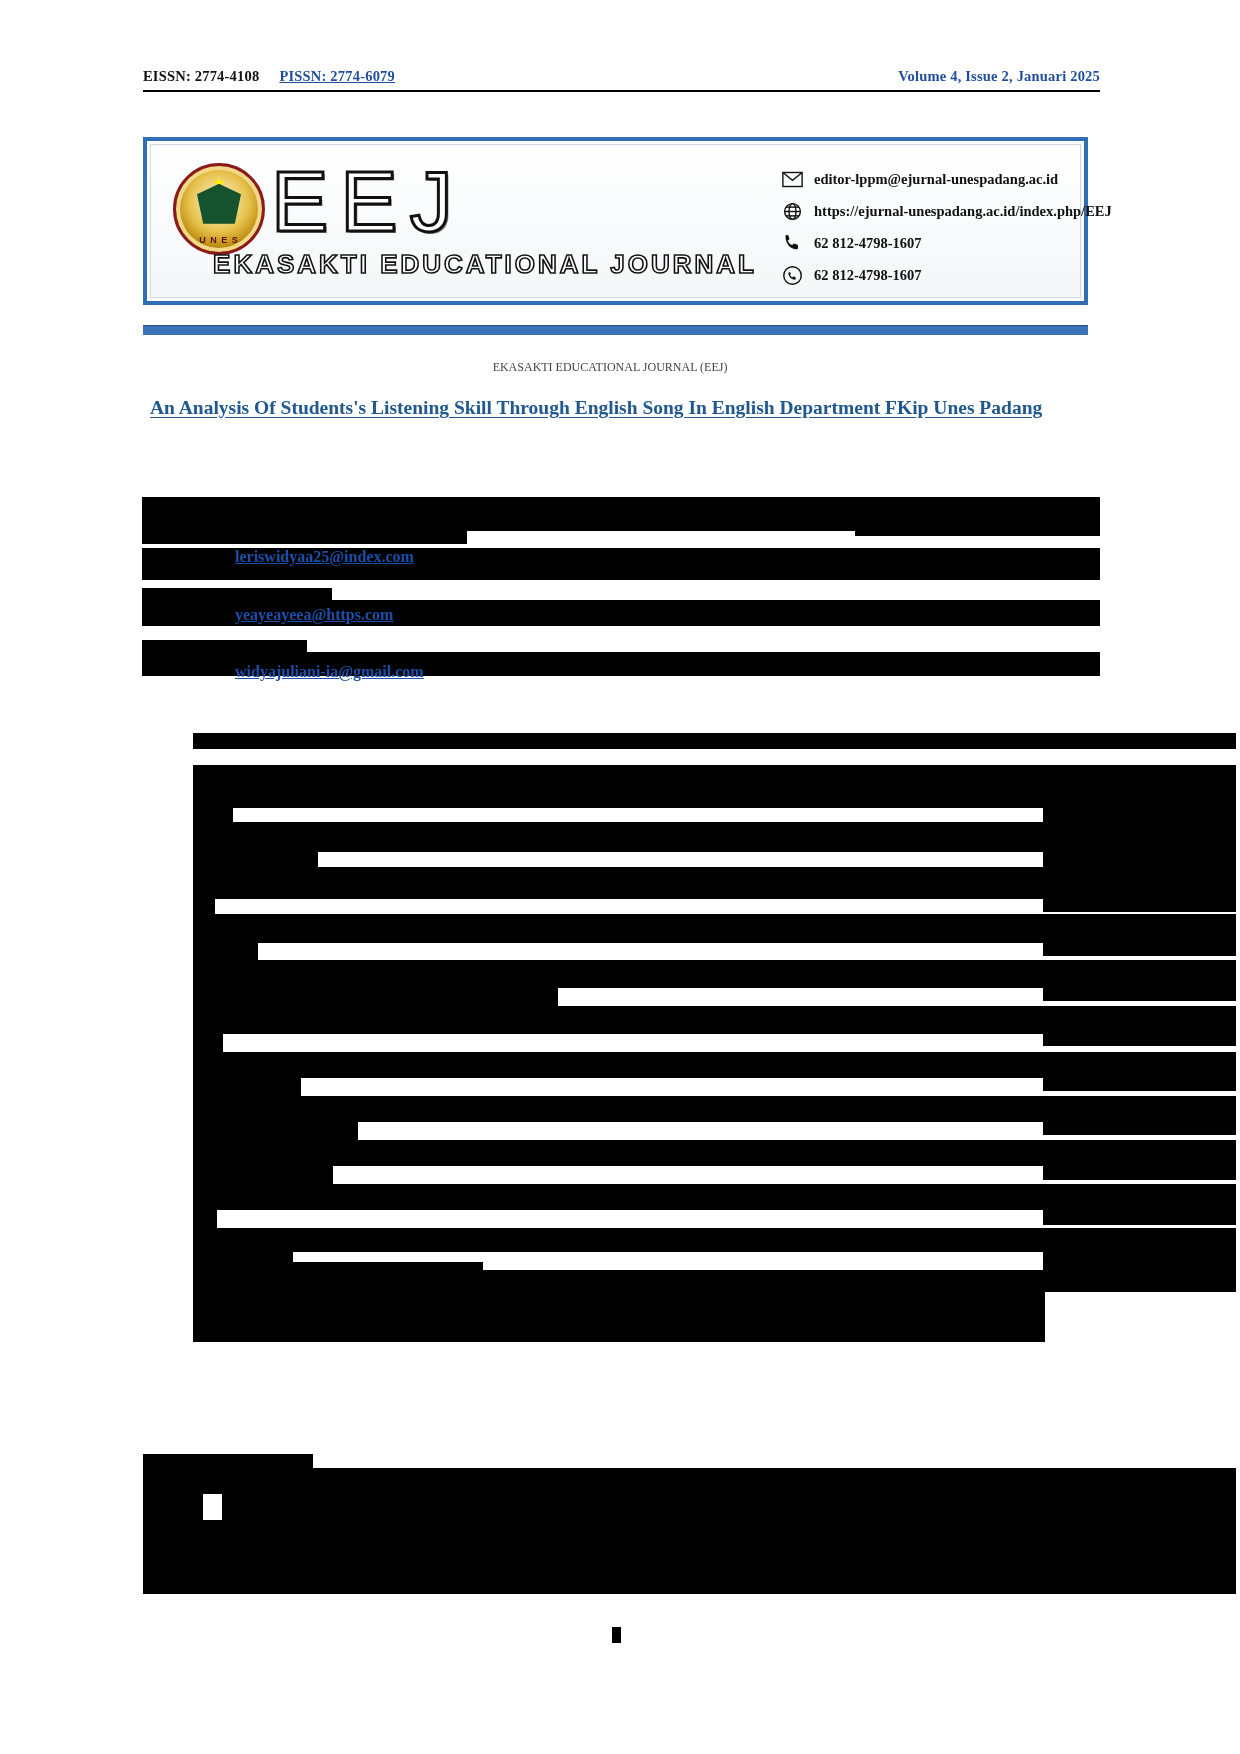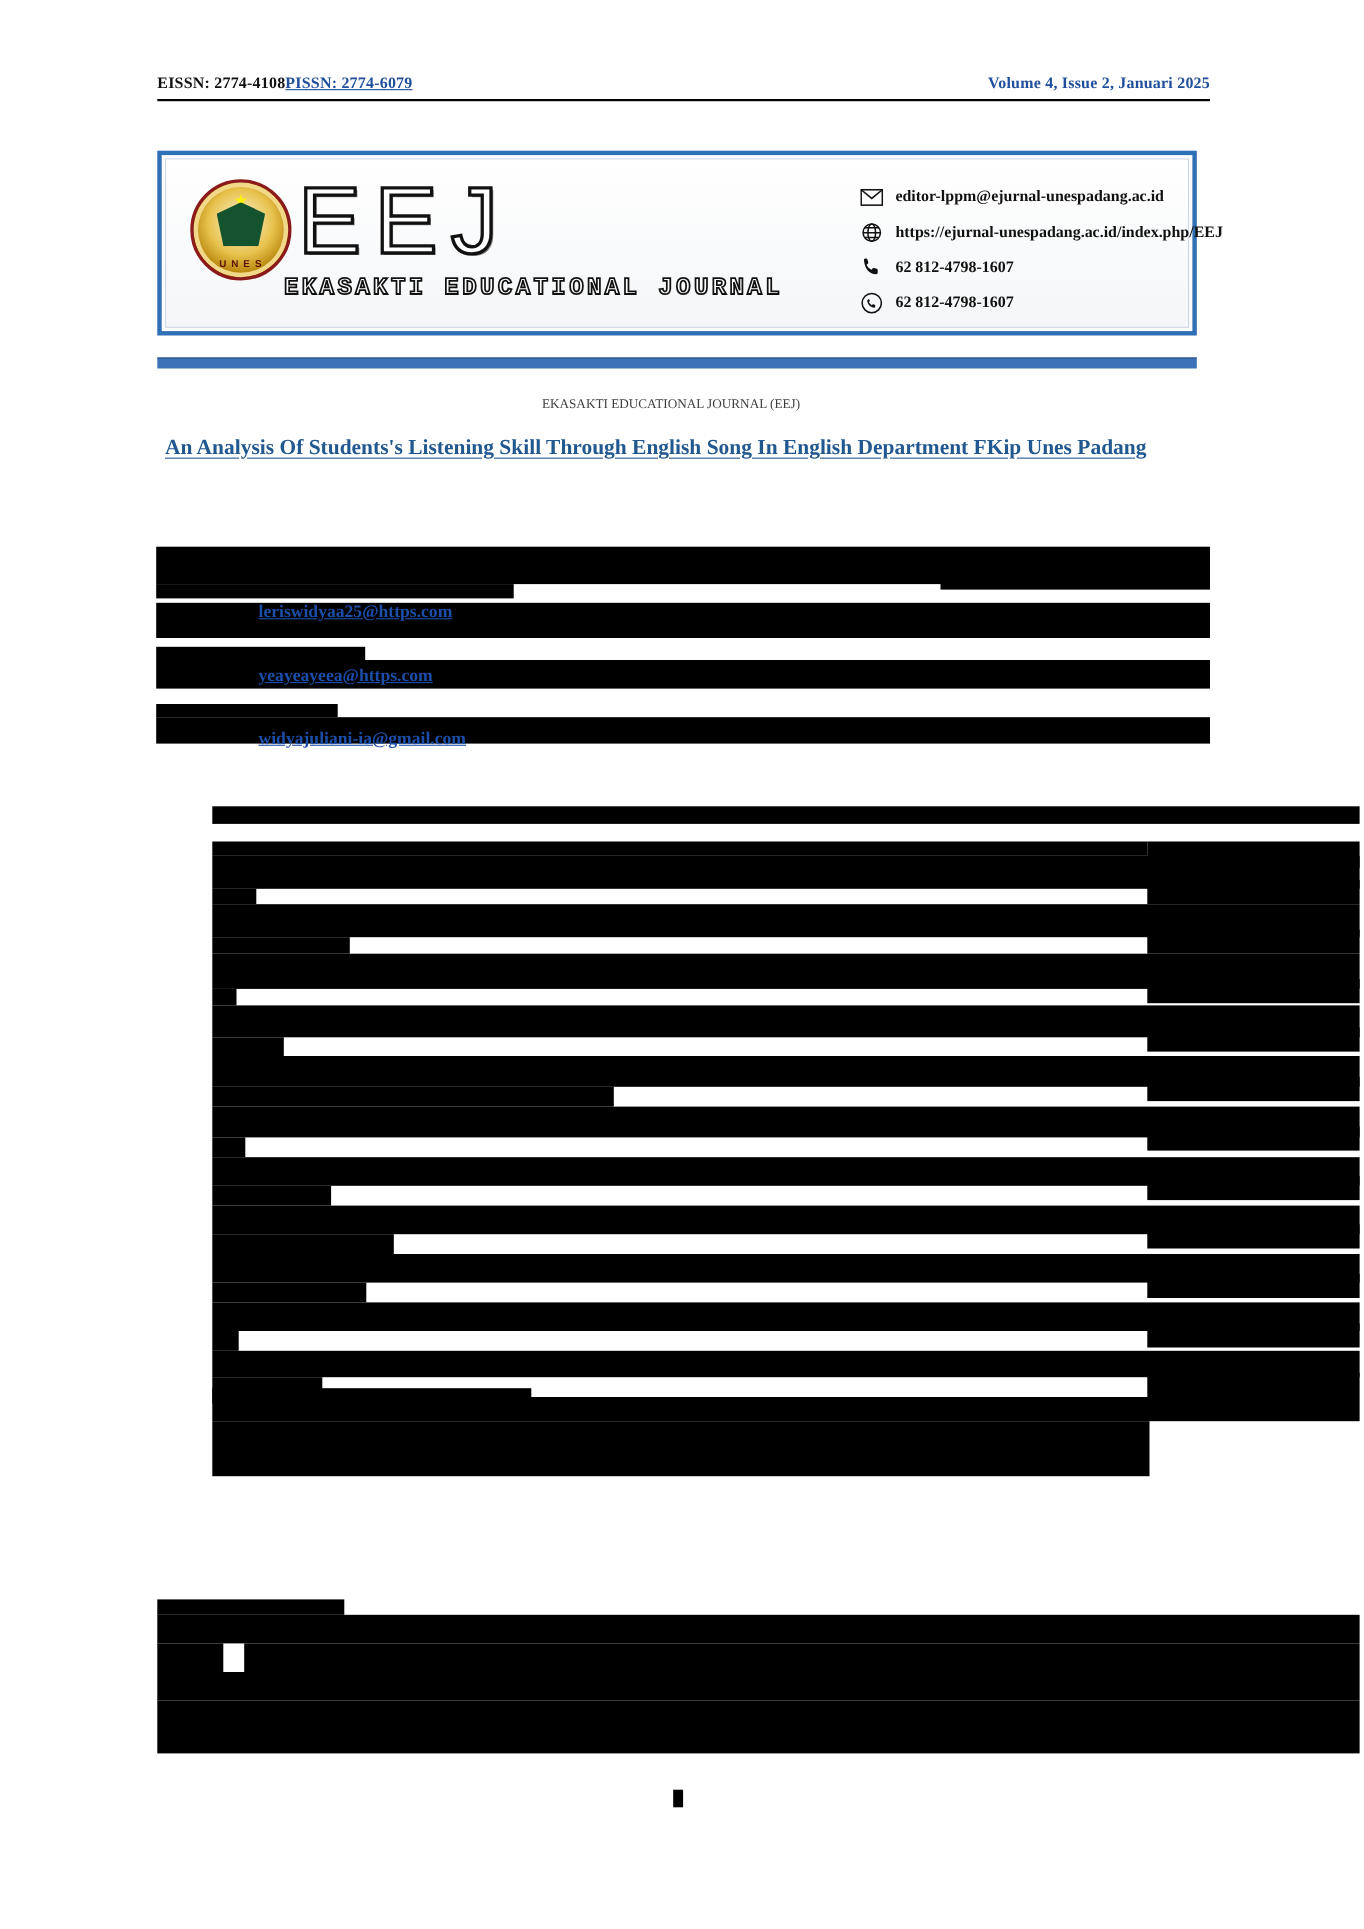--- a/index.html
+++ b/index.html
@@ -32,21 +32,21 @@
     width: 957px;
     display: flex;
     justify-content: space-between;
     align-items: baseline;
     font-family: "Liberation Serif", serif;
     font-weight: bold;
     font-size: 14.5px;
     color: #1a4b8c;
     letter-spacing: 0.2px;
   }
-  .running-head .left-ids { display: flex; gap: 0; }
+  .running-head .left-ids { display: flex; gap: 20px; }
   .running-head .issn-print { color: #111; }
   .running-head .issn-online { color: #1f4e9c; text-decoration: underline; }
   .running-head .right-vol { color: #1f4e9c; font-weight: bold; }
 
   .head-rule {
     position: absolute;
     left: 143px;
     top: 90px;
     width: 957px;
     height: 2px;
@@ -127,23 +127,23 @@
     -webkit-text-stroke: 3px #111111;
     text-shadow: 2px 2px 0 #888;
     white-space: nowrap;
   }
   .eej-subtitle {
     position: absolute;
     left: 44px;
     top: 104px;
     width: 580px;
     text-align: center;
-    font-family: Liberation Mono, monospace;
-    font-weight: bold;
-    font-size: 22px;
+    font-family: Liberation Sans, sans-serif;
+    font-weight: bold;
+    font-size: 26px;
     letter-spacing: 3px;
     color: #ffffff;
     -webkit-text-stroke: 1.6px #111111;
     white-space: nowrap;
   }
 
   .contact-block {
     position: absolute;
     left: 630px;
     top: 18px;
@@ -314,21 +314,21 @@
 
   <div class="redact" style="left:142px; top:497px; width:958px; height:34px;"></div>
   <div class="redact" style="left:142px; top:531px; width:325px; height:13px;"></div>
   <div class="redact" style="left:855px; top:527px; width:245px; height:9px;"></div>
   <div class="redact" style="left:142px; top:548px; width:958px; height:32px;"></div>
   <div class="redact" style="left:142px; top:588px; width:190px; height:12px;"></div>
   <div class="redact" style="left:142px; top:600px; width:958px; height:26px;"></div>
   <div class="redact" style="left:142px; top:640px; width:165px; height:12px;"></div>
   <div class="redact" style="left:142px; top:652px; width:958px; height:24px;"></div>
 
-  <a class="link-email" style="left:235px; top:548px;">leriswidyaa25@https.com</a>
+  <a class="link-email" style="left:235px; top:548px;">leriswidyaa25@index.com</a>
   <a class="link-email" style="left:235px; top:606px;">yeayeayeea@https.com</a>
   <a class="link-email" style="left:235px; top:663px;">widyajuliani-ia@gmail.com</a>
 
   <div class="redact" style="left:193px; top:733px; width:1043px; height:16px;"></div>
   <div class="redact" style="left:193px; top:765px; width:850px; height:13px;"></div>
   <div class="redact" style="left:193px; top:778px; width:1043px; height:30px;"></div>
   <div class="redact" style="left:193px; top:808px; width:40px; height:14px;"></div>
   <div class="redact" style="left:193px; top:822px; width:1043px; height:30px;"></div>
   <div class="redact" style="left:193px; top:852px; width:125px; height:15px;"></div>
   <div class="redact" style="left:193px; top:867px; width:1043px; height:32px;"></div>

